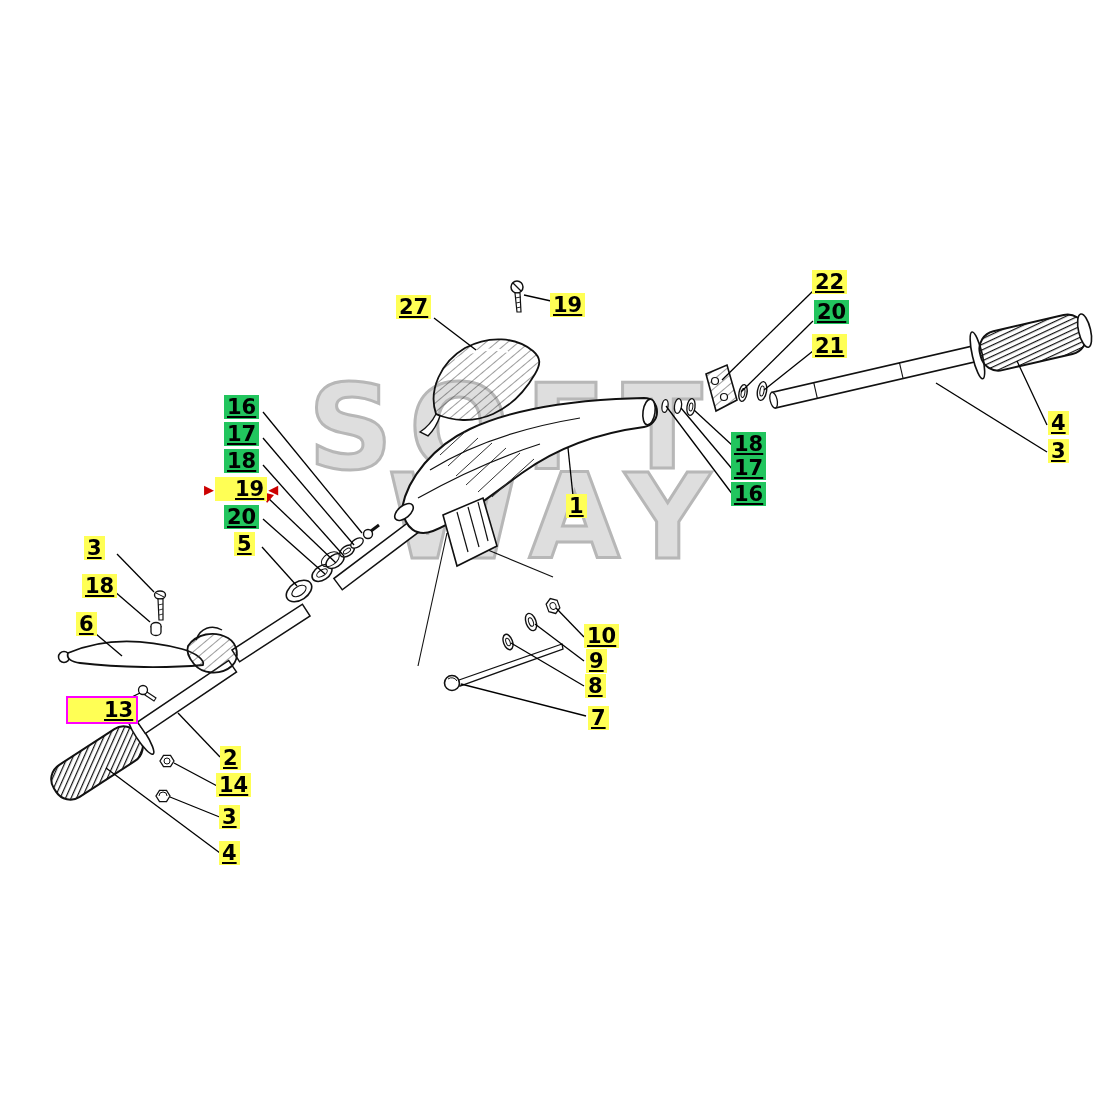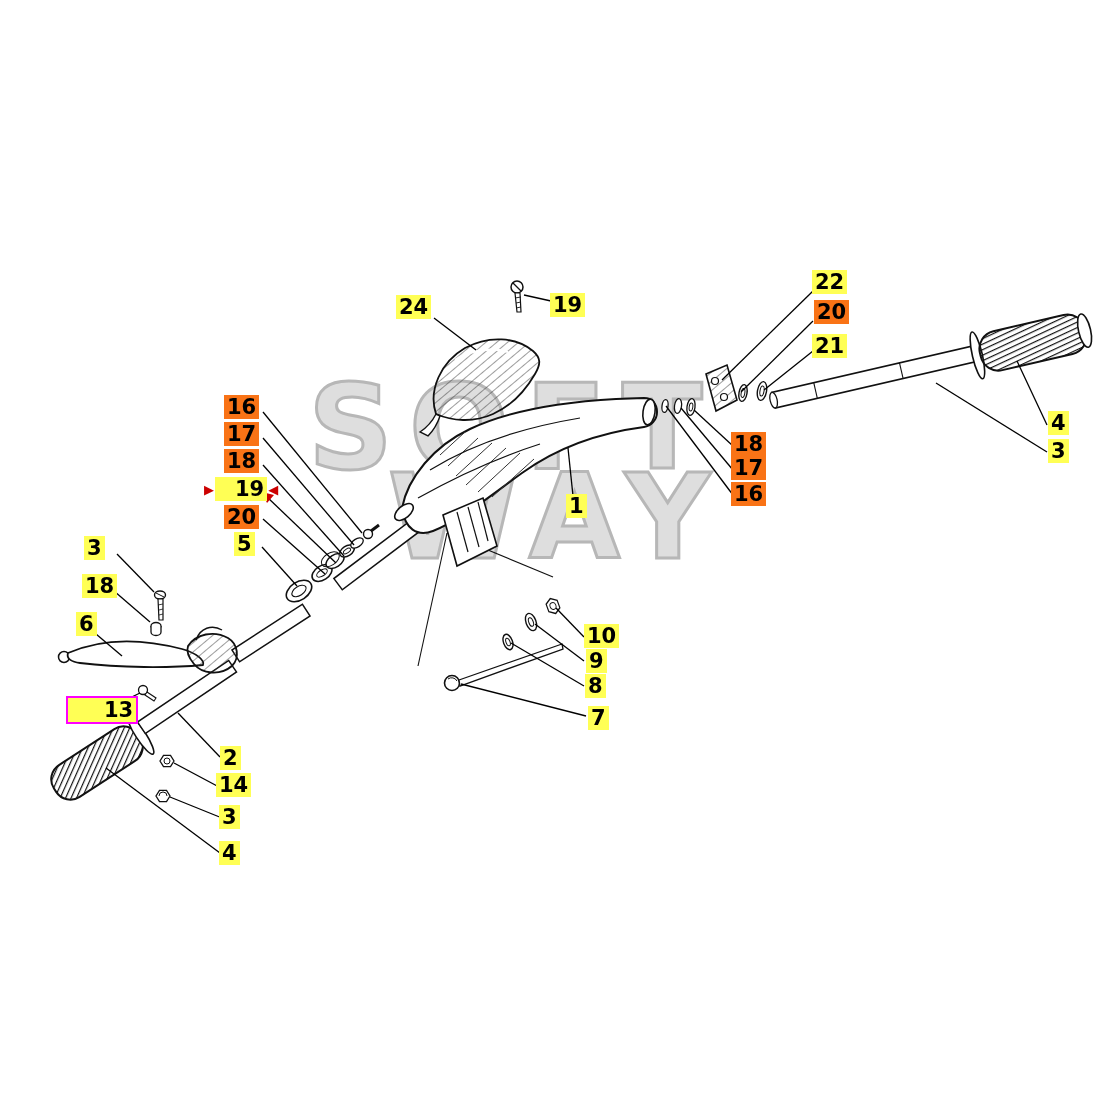--- a/index.html
+++ b/index.html
@@ -12,23 +12,23 @@
       letter-spacing:16px;color:#dedede;-webkit-text-stroke:3px #b7b7b7;
       user-select:none;white-space:nowrap;}
   #wm1{left:308px;top:358px;}
   #wm2{left:388px;top:448px;}
 
   
   svg.art{position:absolute;left:0;top:0;z-index:1;}
 
   
   .lbl{position:absolute;z-index:3;font-weight:bold;font-size:21px;
-       line-height:24px;color:#000;padding:0 3px;}
+       line-height:24px;color:#000;padding:0 3px;text-decoration:underline;}
   .lbl.yellow{background:#ffff55;}
-  .lbl.cyan{background:#f97316;}
+  .lbl.cyan{background:#22c55e;}
   .lbl.boxed{outline:2px solid #ff00ff;padding-left:36px;}
   .lbl-wrap{position:absolute;z-index:3;display:flex;align-items:center;gap:1px;}
   .lbl-wrap .lbl{position:static;padding-left:20px;}
   .red-arrow{color:#cc0000;font-size:13px;line-height:13px;font-weight:bold;}
 </style>
 </head>
 <body>
 
 <div class="stage">
 
@@ -248,21 +248,21 @@
       <line x1="586" y1="716" x2="461" y2="684"></line>
       <line x1="1047" y1="425" x2="1017" y2="361"></line>
       <line x1="1047" y1="452" x2="936" y2="383"></line>
     </g>
 
     <g>
       <polygon points="262,492 274,495 267,503" fill="#cc0000"></polygon>
     </g>
   </svg>
 
-  <div class="lbl yellow" style="left:396px;top:295px">24</div>
+  <div class="lbl yellow" style="left:396px;top:295px">27</div>
   <div class="lbl yellow" style="left:550px;top:293px">19</div>
   <div class="lbl yellow" style="left:812px;top:270px">22</div>
   <div class="lbl cyan" style="left:814px;top:300px">20</div>
   <div class="lbl yellow" style="left:812px;top:334px">21</div>
 
   <div class="lbl cyan" style="left:224px;top:395px">16</div>
   <div class="lbl cyan" style="left:224px;top:422px">17</div>
   <div class="lbl cyan" style="left:224px;top:449px">18</div>
 
   <div class="lbl-wrap" style="left:204px;top:477px">

